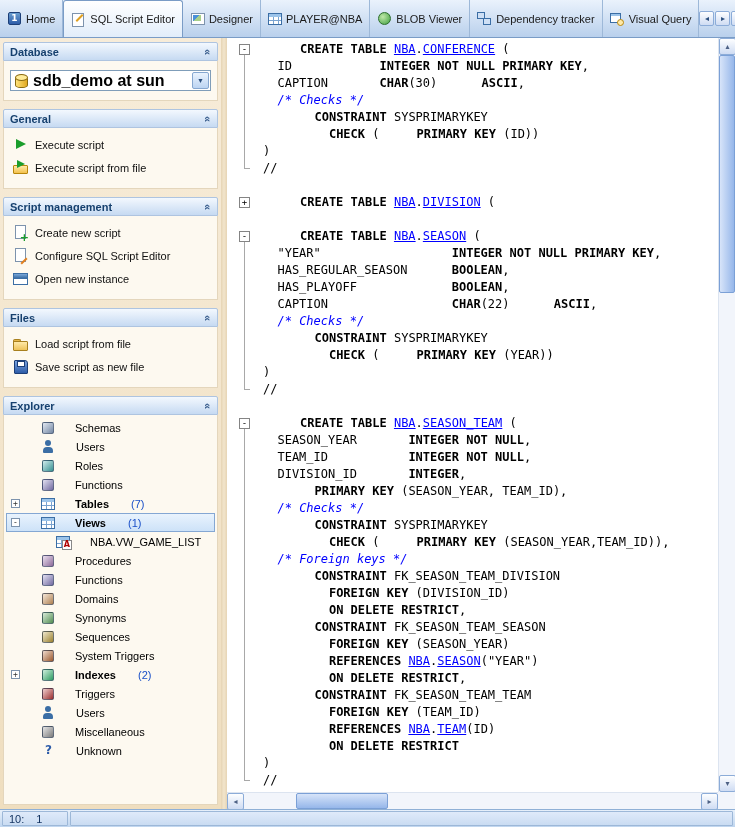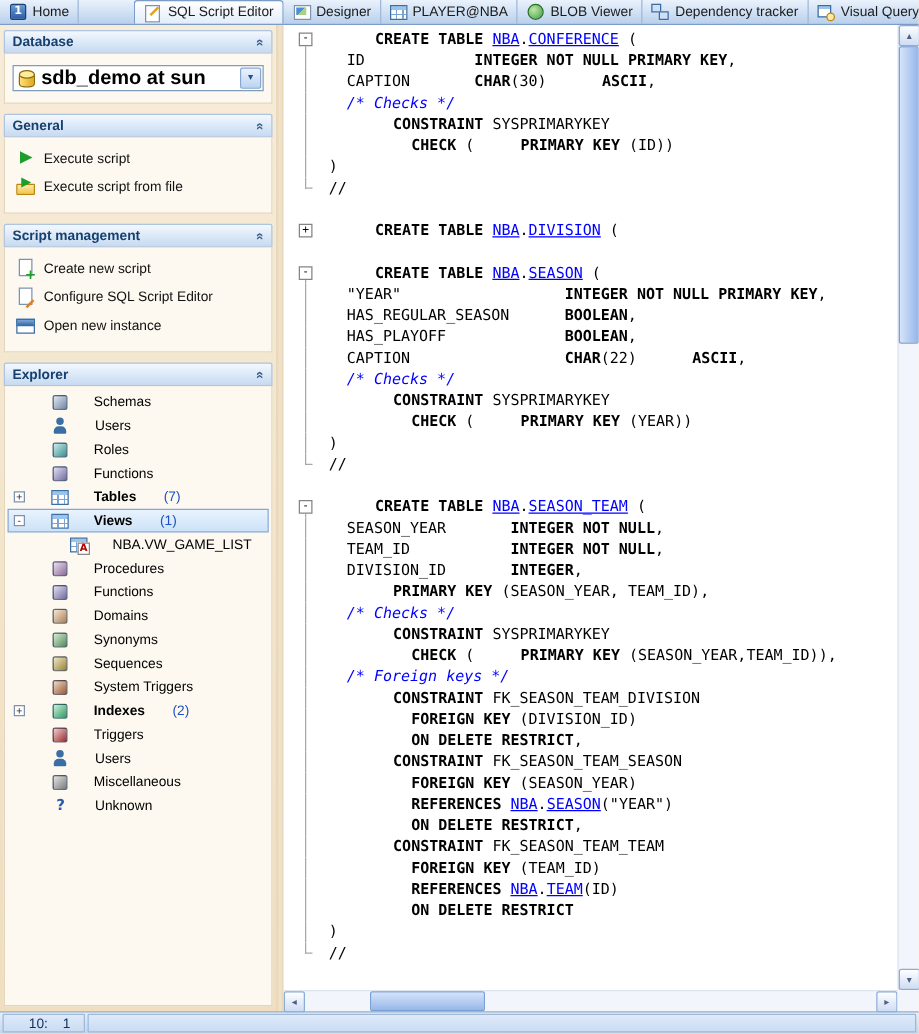--- a/index.html
+++ b/index.html
@@ -1,26 +1,26 @@
 <!DOCTYPE html>
 <html style="--kw: #000000; --obj: #0000ff; --cmt: #0000ff;"><head>
 <meta charset="utf-8">
 <style>
   * { margin:0; padding:0; box-sizing:border-box; }
   html,body { width:735px; height:827px; overflow:hidden; background:#f0e6d2; }
   body { font-family:"Liberation Sans", sans-serif; }
   .window { width:735px; height:827px; display:flex; flex-direction:column; background:#f0e6d2; }
 
   
-  .tabbar { height:20px; flex:none; display:flex; align-items:stretch;
+  .tabbar { height:38px; flex:none; display:flex; align-items:stretch;
     background:linear-gradient(#eaf2fc,#b9d0ec); border-bottom:1px solid #7a9cc6; overflow:hidden; }
   .tab { display:flex; align-items:center; gap:4px; padding:0 7px; font-size:11px; color:#1a1a1a;
     border-right:1px solid #9db8d8; white-space:nowrap; cursor:default; }
   .tab.active { background:linear-gradient(#ffffff,#e2edfa); border:1px solid #7a9cc6; border-bottom:none;
-    border-radius:3px 3px 0 0;margin-left:44px; }
+    border-radius:3px 3px 0 0; }
   .tab-label { white-space:nowrap; }
   .winbtns { margin-left:auto; display:flex; align-items:center; gap:1px; padding-right:2px; }
   .wbtn { width:15px; height:15px; display:flex; align-items:center; justify-content:center;
     background:linear-gradient(#fdfeff,#cfdcf3); border:1px solid #8cacd8; border-radius:2px;
     font-size:8px; color:#2b4f7e; }
   .wbtn.close { font-size:11px; font-weight:bold; color:#222; }
 
   
   .content { flex:1; display:flex; min-height:0; }
   .sidebar { width:221px; flex:none; background:linear-gradient(180deg,#f7ecd9,#efdebf);
@@ -136,21 +136,21 @@
   .hscroll-row { height:17px; flex:none; display:flex; }
   .hscroll { flex:1; background:#f2f5fb; border-top:1px solid #dce4f0; display:flex; }
   .htrack { flex:1; position:relative; }
   .hthumb { position:absolute; left:52px; top:0; bottom:0; width:92px;
     background:linear-gradient(#d7e4f9,#96b7ea); border:1px solid #7ba0d6; border-radius:2px; }
   .corner { width:17px; height:17px; background:#f2f5fb; }
 
   
   .statusbar { height:18px; flex:none; display:flex; align-items:center; gap:2px; padding:1px 2px;
     background:linear-gradient(#e7f0fb,#c0d6ef); border-top:1px solid #8fb0d6; font-size:11px; color:#10305e; }
-  .scell { height:15px; display:flex; align-items:center; padding:0 20px;
+  .scell { height:15px; display:flex; align-items:center; padding:0 6px;
     background:linear-gradient(#dfeafa,#cadcf2); border:1px solid #9db8d8; border-radius:1px; }
   .scell.pos { width:66px; gap:12px; }
   .scell.rest { flex:1; }
 </style>
 </head>
 <body>
 
 <div class="window">
 
   <div class="tabbar">
@@ -245,20 +245,36 @@
               <div class="pitem">
                 <span class="ic ic-page-gear"></span>
                 <span>Configure SQL Script Editor</span>
               </div>
               <div class="pitem">
                 <span class="ic ic-window"></span>
                 <span>Open new instance</span>
               </div>
             </div>
           </div>
+          <div class="panel">
+            <div class="phead">
+              <span>Files</span>
+              <span class="chev"></span>
+            </div>
+            <div class="pbody">
+              <div class="pitem">
+                <span class="ic ic-folder"></span>
+                <span>Load script from file</span>
+              </div>
+              <div class="pitem">
+                <span class="ic ic-save"></span>
+                <span>Save script as new file</span>
+              </div>
+            </div>
+          </div>
         </div>
 
       <div class="panel grow">
         <div class="phead">
           <span>Explorer</span>
           <span class="chev"></span>
         </div>
         <div class="pbody">
             <div class="trow">
               <span class="texp"></span>

